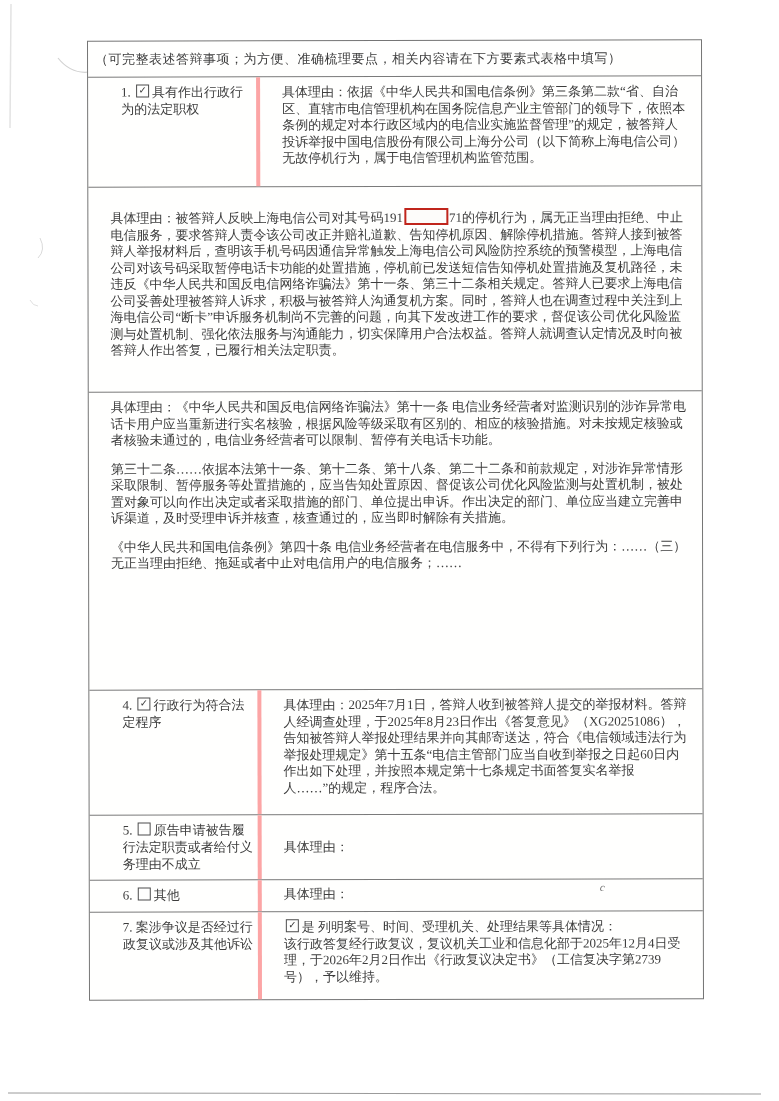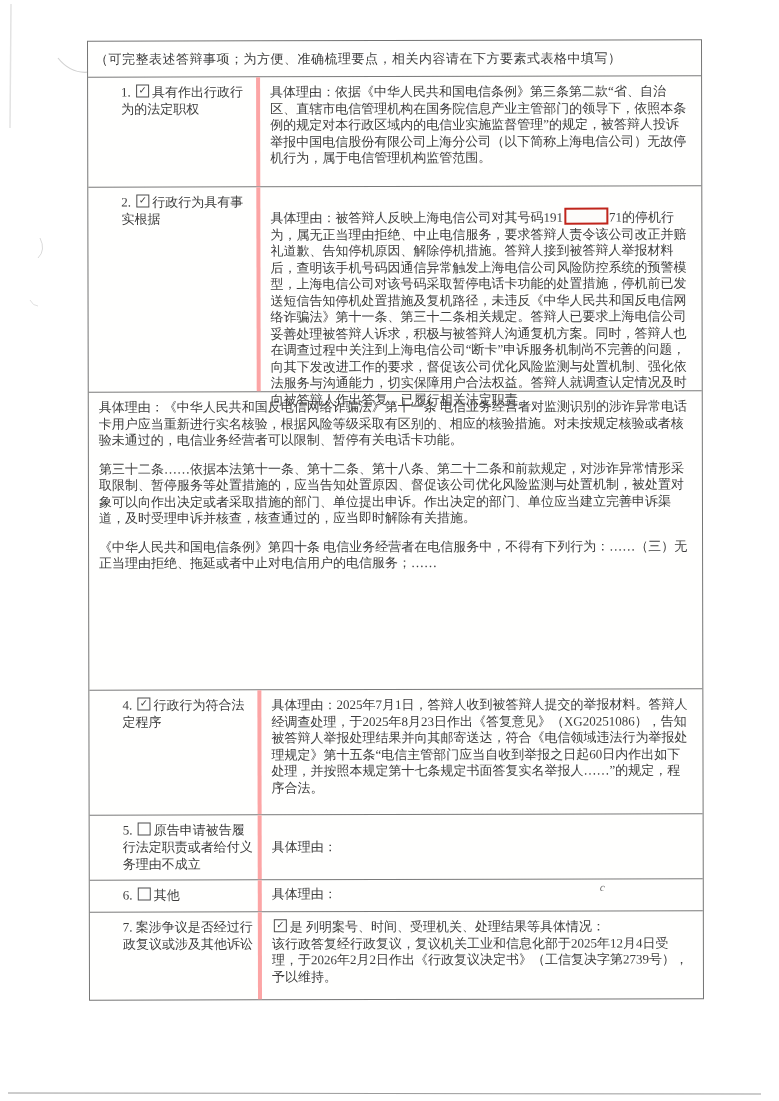--- a/index.html
+++ b/index.html
@@ -17,21 +17,21 @@
   }
   .trow{display:flex;border-top:1px solid #7a7a7a;box-sizing:border-box;}
   .trow:first-child{border-top:none;}
   .hrow{height:35px;align-items:center;padding-left:7px;box-sizing:border-box;}
   .hrow p{margin:0;font-size:13px;letter-spacing:0.5px;}
   .cell{box-sizing:border-box;}
   .label{
     width:144px;flex:0 0 144px;border-right:4px solid #fca5a5;
     padding:6px 3px 0 5px;font-size:13px;line-height:17px;margin-left:28px;
   }
-  .content{flex:1;padding:7px 13px 0 10px;font-size:13px;line-height:16.5px;}
+  .content{flex:1;padding:7px 13px 0 22px;font-size:13px;line-height:16.5px;}
   .para{margin:0 0 12px 0;}
   .para:last-child{margin-bottom:0;}
   .r1{height:110px;}
   .r2{height:205px;}
   .r3{height:298px;}
   .r4{height:125px;}
   .r5{height:65px;}
   .r6{height:32px;}
   .r7{height:88px;}
   .r5 .content{padding-top:24px;}
@@ -79,24 +79,20 @@
       <div class="cell label">
         <span>1.</span>
         <span class="cb">✓</span><span>具有作出行政行为的法定职权</span>
       </div>
       <div class="cell content">
         <p class="para">具体理由：依据《中华人民共和国电信条例》第三条第二款“省、自治区、直辖市电信管理机构在国务院信息产业主管部门的领导下，依照本条例的规定对本行政区域内的电信业实施监督管理”的规定，被答辩人投诉举报中国电信股份有限公司上海分公司（以下简称上海电信公司）无故停机行为，属于电信管理机构监管范围。</p>
       </div>
     </div>
 
     <div class="trow r2">
-      <div class="cell label">
-        <span>2.</span>
-        <span class="cb">✓</span><span>行政行为具有事实根据</span>
-      </div>
       <div class="cell content">
         <p class="para"><span>具体理由：被答辩人反映上海电信公司对其号码191</span><span class="redact"></span><span>71的停机行为，属无正当理由拒绝、中止电信服务，要求答辩人责令该公司改正并赔礼道歉、告知停机原因、解除停机措施。答辩人接到被答辩人举报材料后，查明该手机号码因通信异常触发上海电信公司风险防控系统的预警模型，上海电信公司对该号码采取暂停电话卡功能的处置措施，停机前已发送短信告知停机处置措施及复机路径，未违反《中华人民共和国反电信网络诈骗法》第十一条、第三十二条相关规定。答辩人已要求上海电信公司妥善处理被答辩人诉求，积极与被答辩人沟通复机方案。同时，答辩人也在调查过程中关注到上海电信公司“断卡”申诉服务机制尚不完善的问题，向其下发改进工作的要求，督促该公司优化风险监测与处置机制、强化依法服务与沟通能力，切实保障用户合法权益。答辩人就调查认定情况及时向被答辩人作出答复，已履行相关法定职责。</span></p>
       </div>
     </div>
 
     <div class="trow r3">
       <div class="cell content">
         <p class="para">具体理由：《中华人民共和国反电信网络诈骗法》第十一条 电信业务经营者对监测识别的涉诈异常电话卡用户应当重新进行实名核验，根据风险等级采取有区别的、相应的核验措施。对未按规定核验或者核验未通过的，电信业务经营者可以限制、暂停有关电话卡功能。</p>
         <p class="para">第三十二条……依据本法第十一条、第十二条、第十八条、第二十二条和前款规定，对涉诈异常情形采取限制、暂停服务等处置措施的，应当告知处置原因、督促该公司优化风险监测与处置机制，被处置对象可以向作出决定或者采取措施的部门、单位提出申诉。作出决定的部门、单位应当建立完善申诉渠道，及时受理申诉并核查，核查通过的，应当即时解除有关措施。</p>
         <p class="para">《中华人民共和国电信条例》第四十条 电信业务经营者在电信服务中，不得有下列行为：……（三）无正当理由拒绝、拖延或者中止对电信用户的电信服务；……</p>

